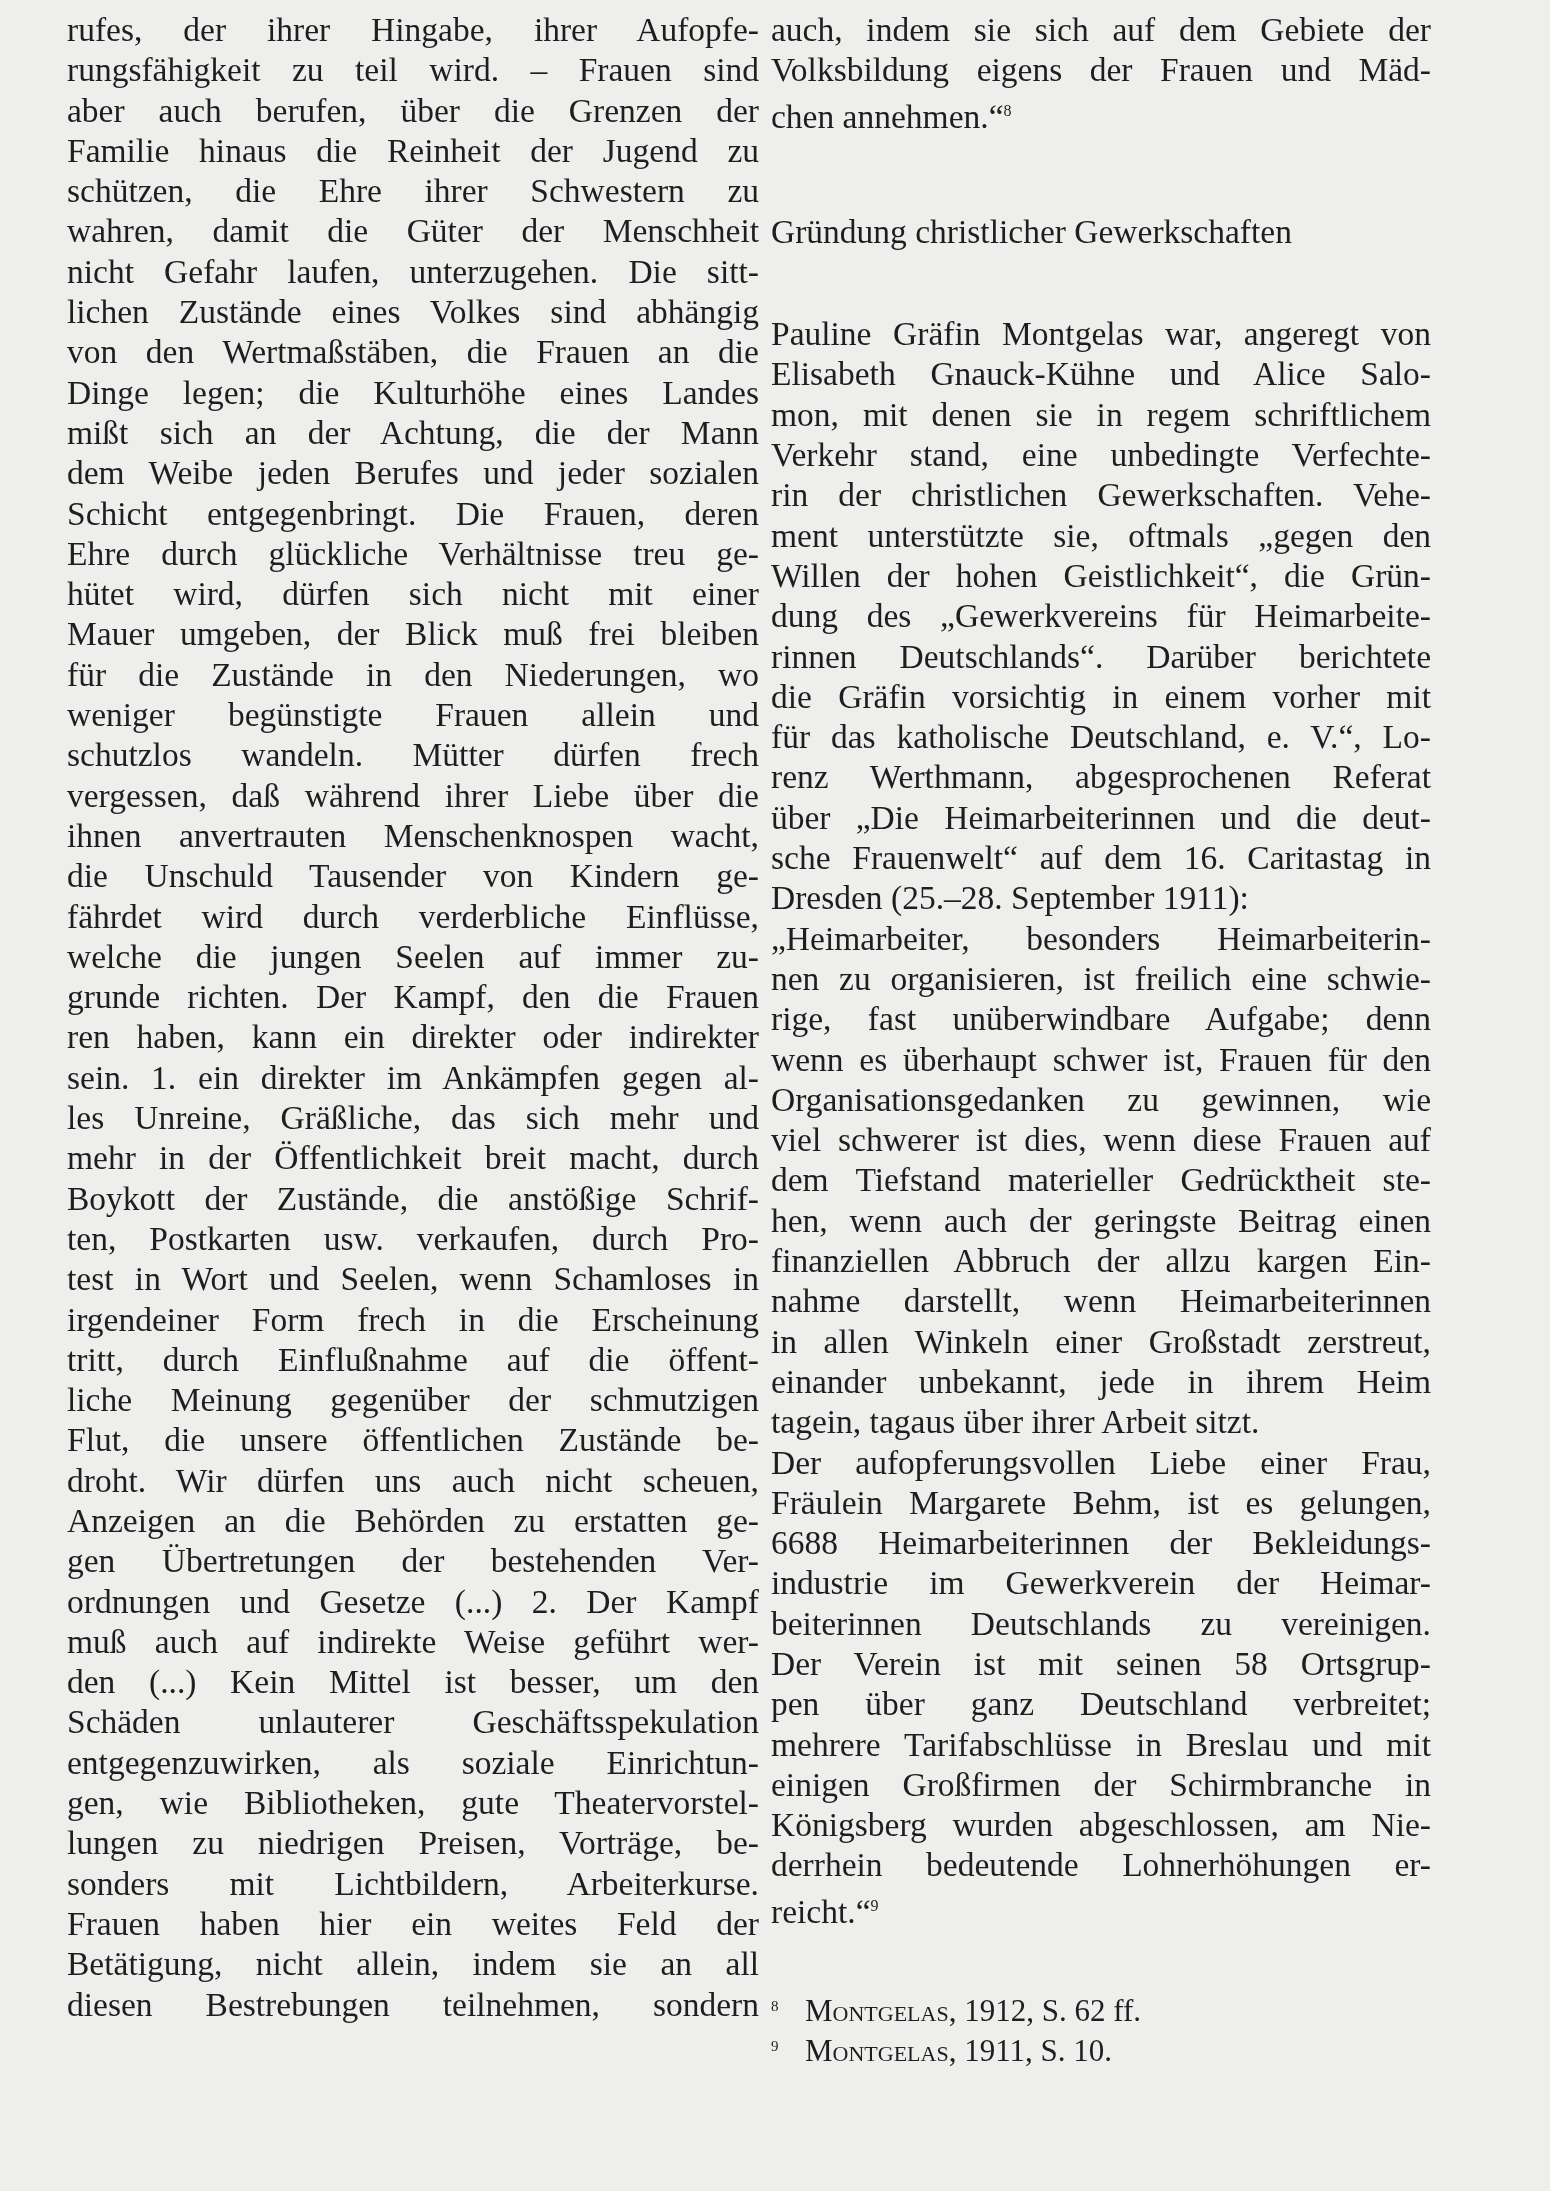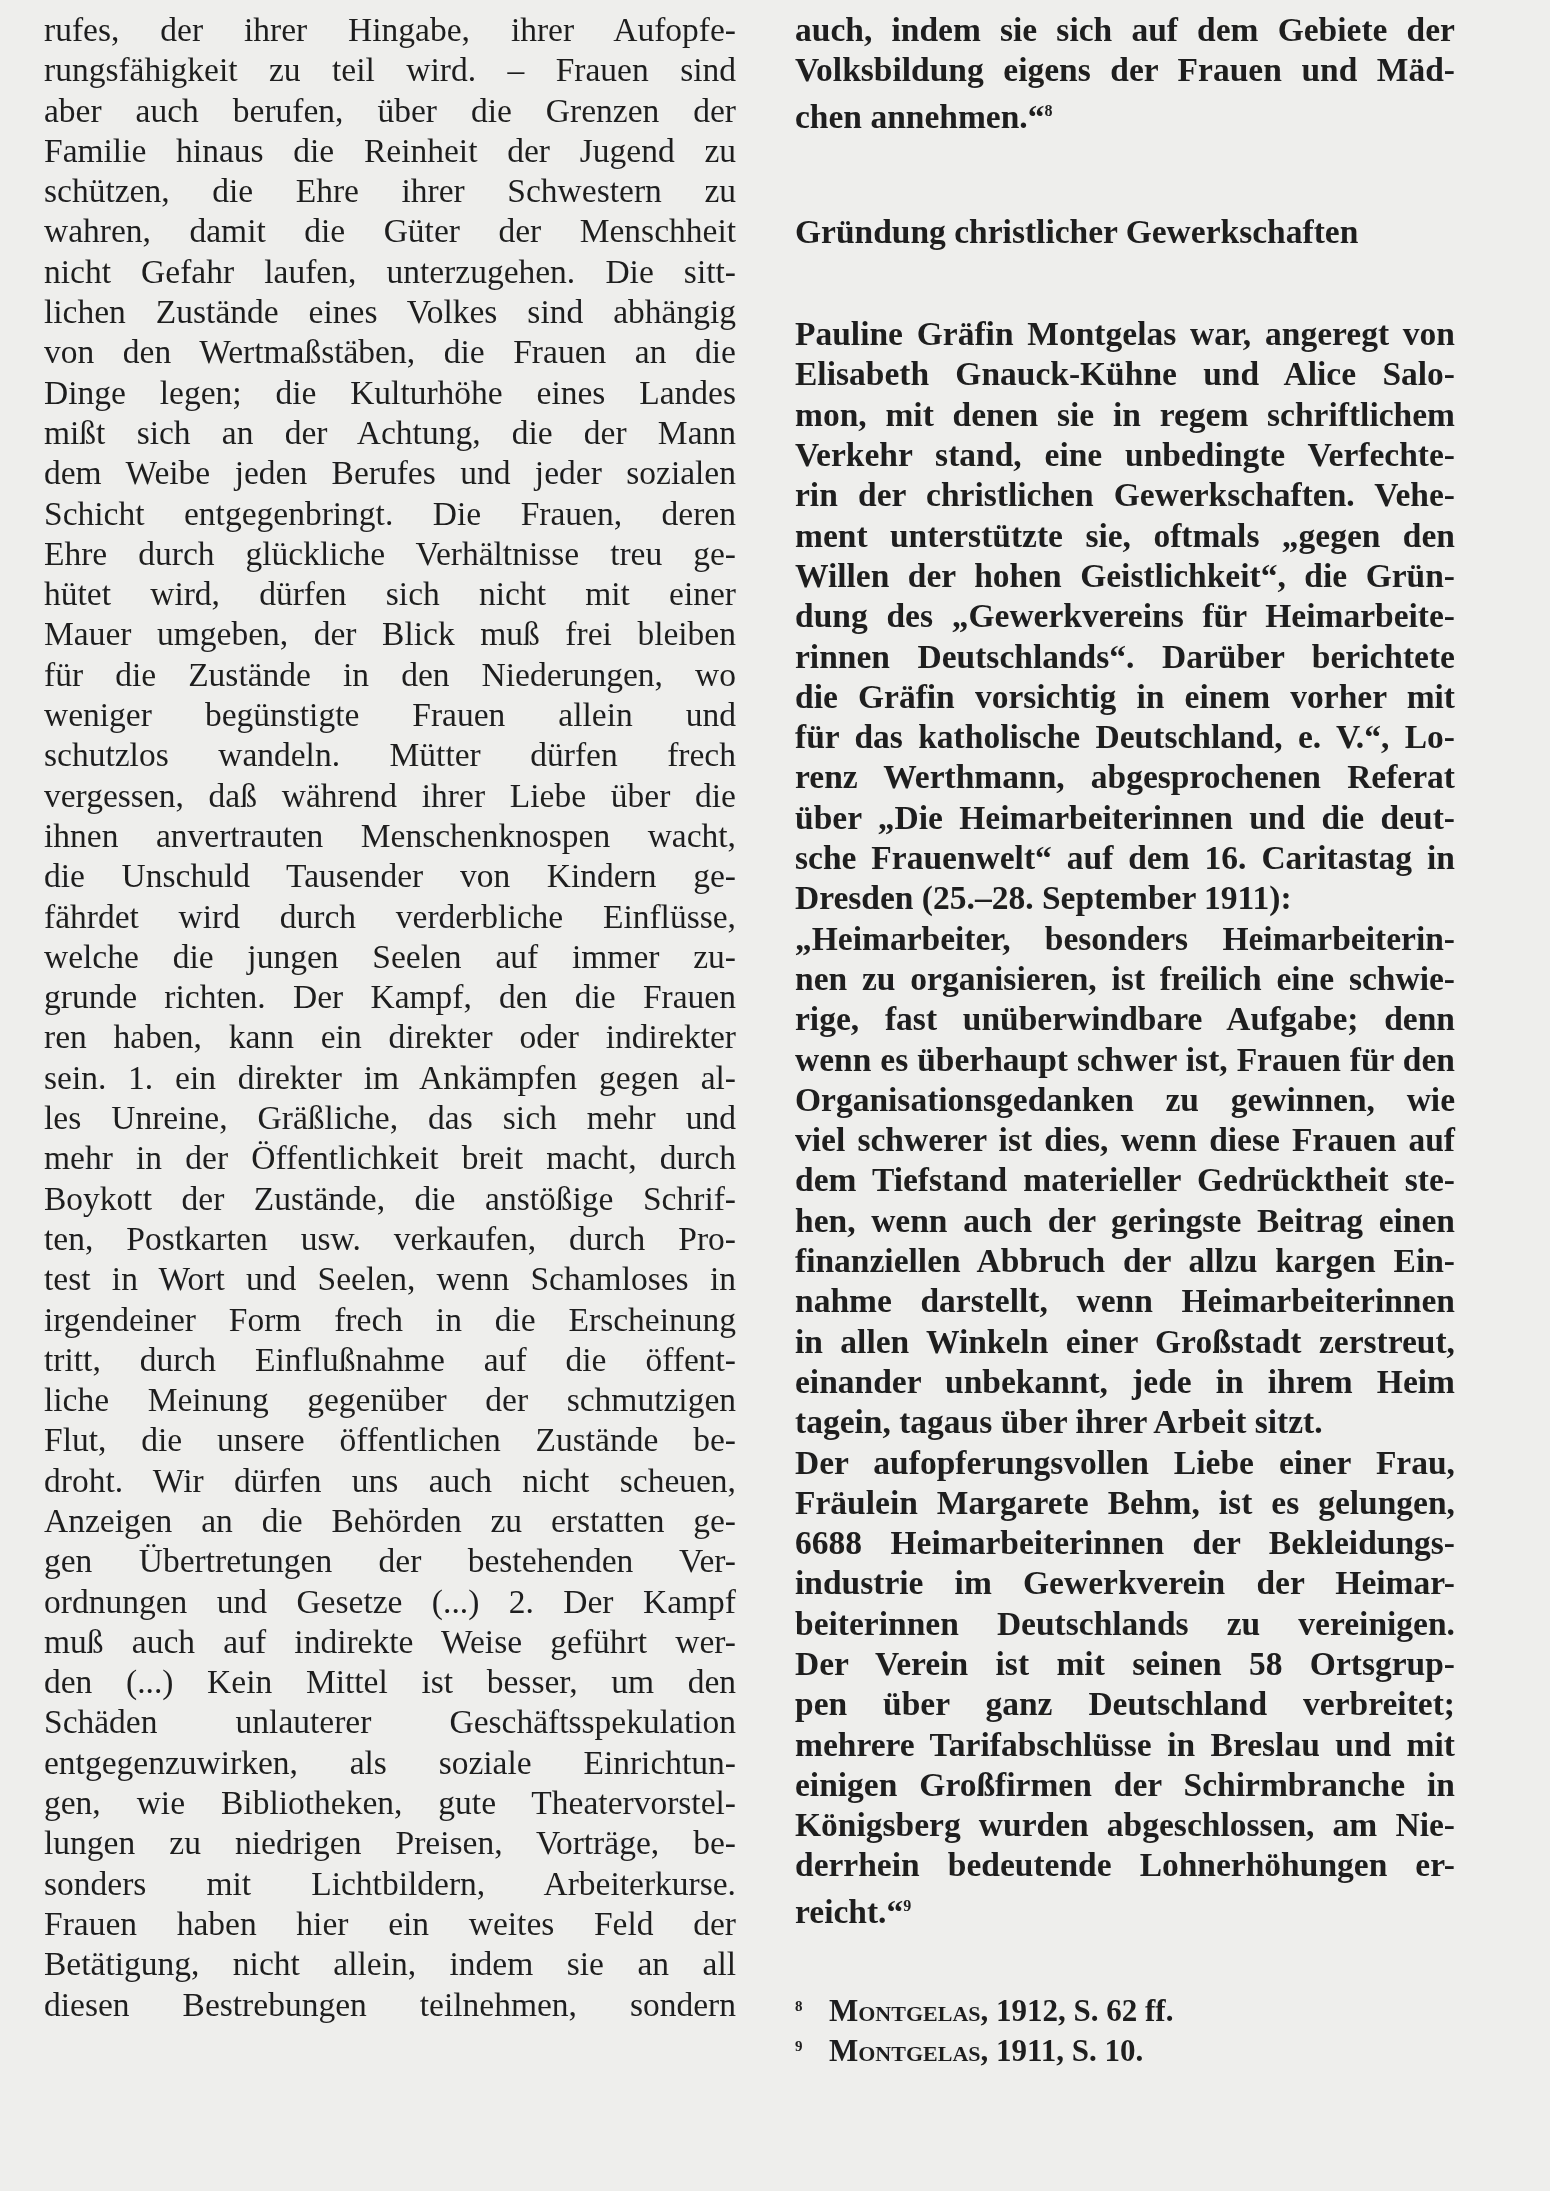--- a/index.html
+++ b/index.html
@@ -2,24 +2,24 @@
 <html><head>
 <meta charset="utf-8">
 <style>
   html, body { margin: 0; padding: 0; }
   body {
     width: 1550px; height: 2191px; overflow: hidden;
     background: #eeeeec;
     font-family: "Liberation Serif", "DejaVu Serif", serif;
     color: #1e1e1e;
   }
-  .page { position: relative; width: 1227px; height: 2191px; }
+  .page { position: relative; width: 1227px; height: 2191px; margin-left: 23px; }
   .col { position: absolute; top: 10px; }
   .col-left { left: 44px; width: 692px; }
-  .col-right { left: 795px; width: 660px; font-weight: bold; }
+  .col-right { left: 748px; width: 660px; }
   .line {
     display: block;
     font-size: 33.5px;
     line-height: 40.3px;
     height: 40.3px;
     white-space: nowrap;
     text-align: justify;
     text-align-last: justify;
   }
   .line.last { text-align-last: left; }

